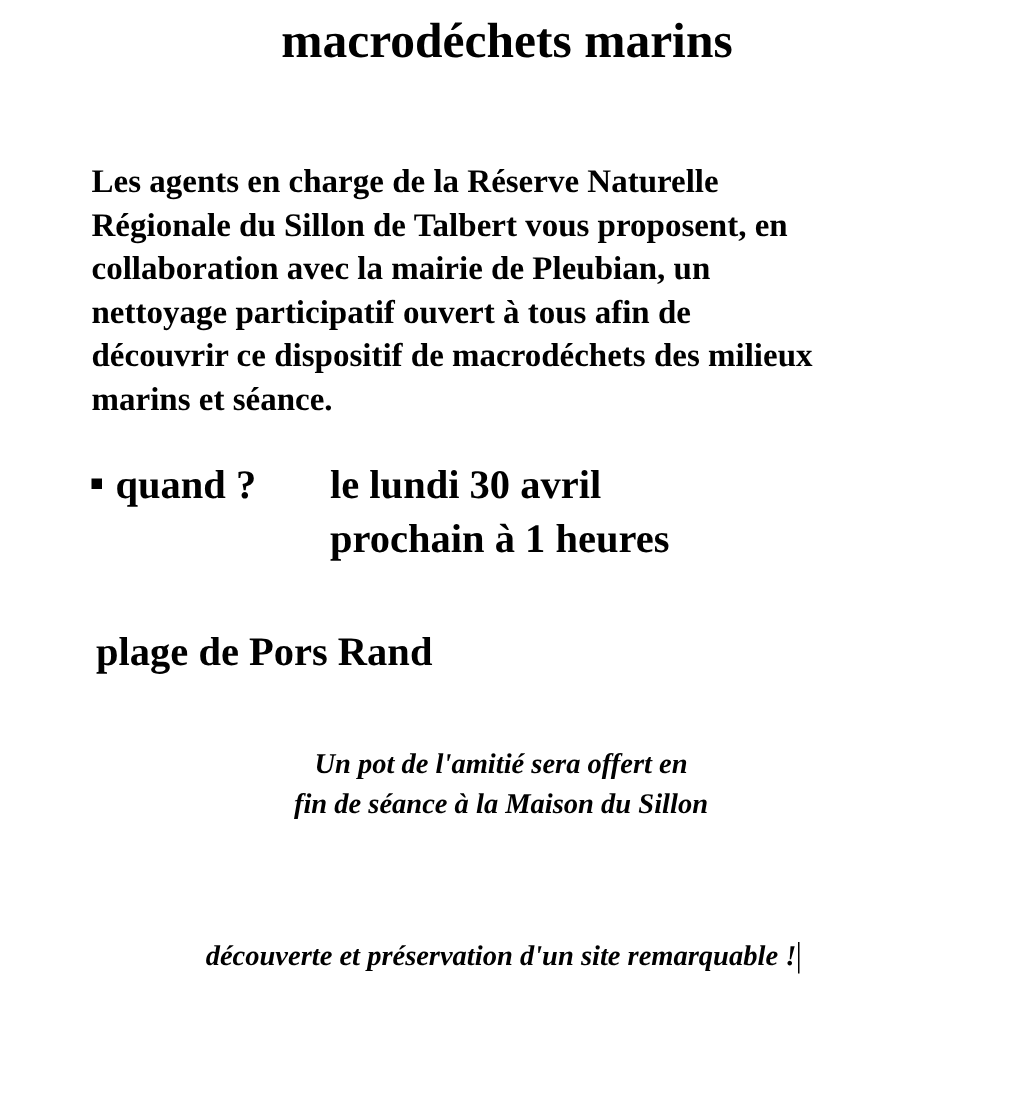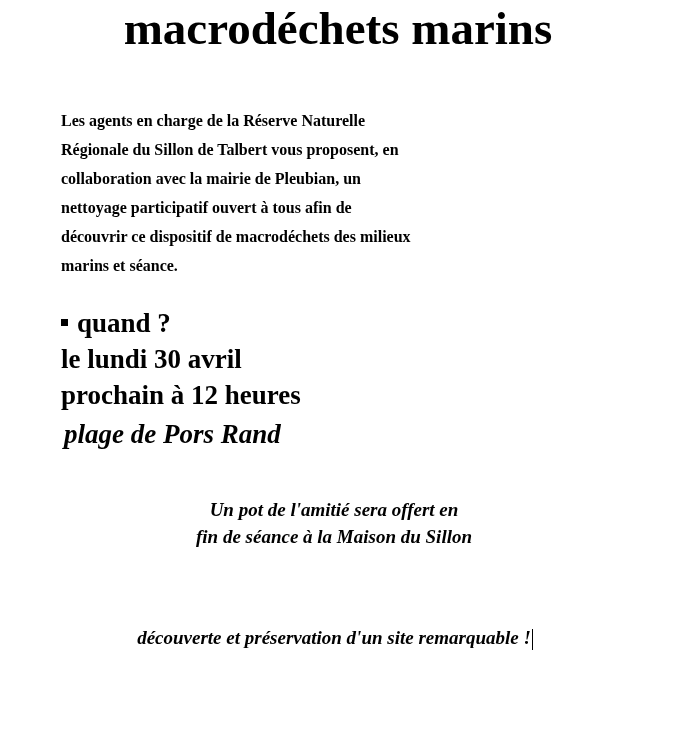--- a/index.html
+++ b/index.html
@@ -21,42 +21,41 @@
       width: 676px;
       height: 733px;
     }
     .title {
       position: absolute;
       left: 0;
       width: 676px;
       top: 0px;
       text-align: center;
       font-weight: bold;
-      font-size: 47px;
+      font-size: 33px;
       line-height: 56px;
       margin: 0;
     }
     .intro {
       position: absolute;
       left: 61px;
       top: 106px;
       width: 560px;
       font-weight: bold;
-      font-size: 16px;
+      font-size: 22px;
       line-height: 29px;
       margin: 0;
     }
     .info-row {
       position: absolute;
       left: 61px;
       font-weight: bold;
       font-size: 27px;
       line-height: 36px;
       display: flex;
-      flex-direction: column;
     }
     .info-row.when { top: 305px; }
     .info-row.where { top: 416px; }
     .info-label {
       width: 159px;
       flex: none;
       white-space: nowrap;
     }
     .bullet {
       display: inline-block;
@@ -64,21 +63,21 @@
       height: 7px;
       background: #000;
       vertical-align: middle;
       margin-right: 9px;
       position: relative;
       top: -3px;
     }
     .info-value {
       white-space: nowrap;
     }
-    .info-row.where .info-value { padding-left: 3px; font-style: italic; }
+    .info-row.where .info-value { padding-left: 3px; }
     .note {
       position: absolute;
       left: 0;
       width: 676px;
       text-align: center;
       font-style: italic;
       font-weight: bold;
       font-size: 19px;
       line-height: 27px;
       margin: 0;
@@ -109,21 +108,21 @@
     <span>découvrir ce dispositif de macrodéchets des milieux</span><br>
     <span>marins et séance.</span>
   </p>
 
   <div class="info-row when">
     <div class="info-label">
       <span class="bullet"></span><span>quand ?</span>
     </div>
     <div class="info-value">
       <span>le lundi 30 avril</span><br>
-      <span>prochain à 12 heures</span>
+      <span>prochain à 1 heures</span>
     </div>
   </div>
 
   <div class="info-row where">
     <div class="info-value">plage de Pors Rand</div>
   </div>
 
   <p class="note pot">
     <span>Un pot de l'amitié sera offert en</span><br>
     <span>fin de séance à la Maison du Sillon</span>

